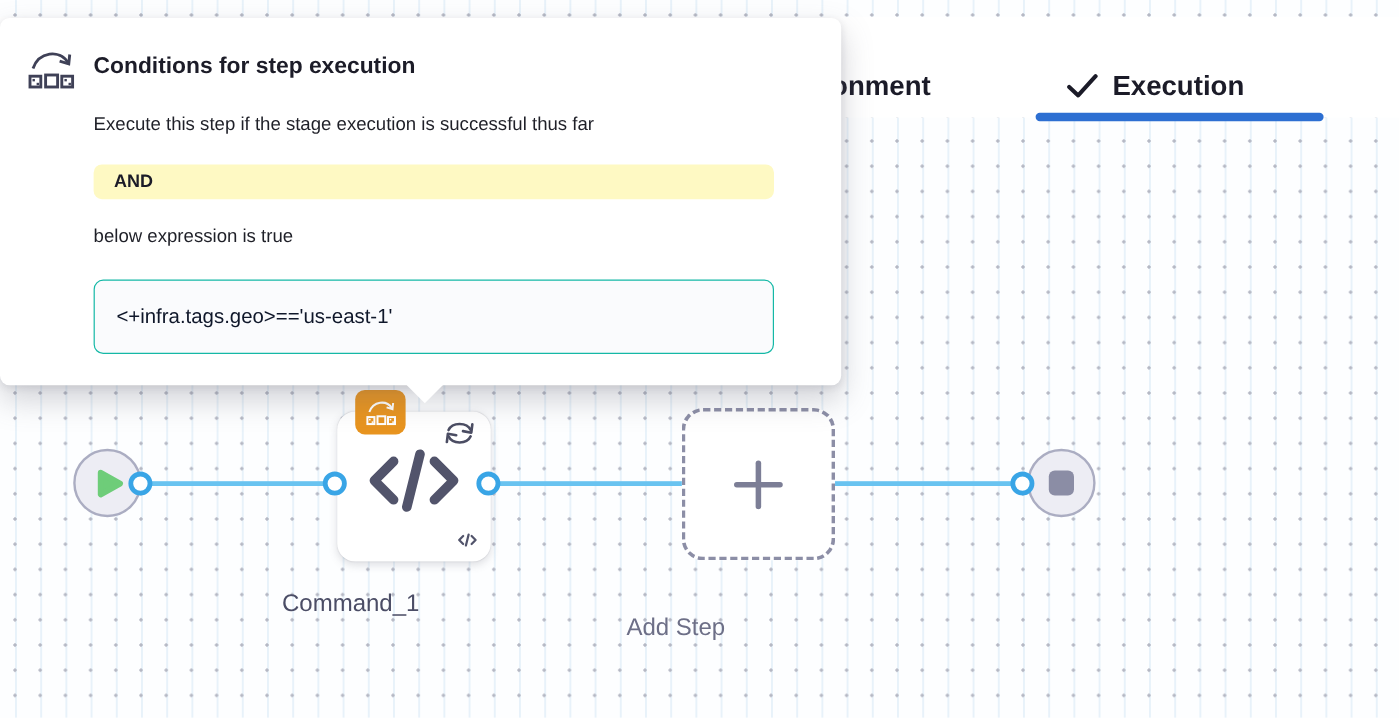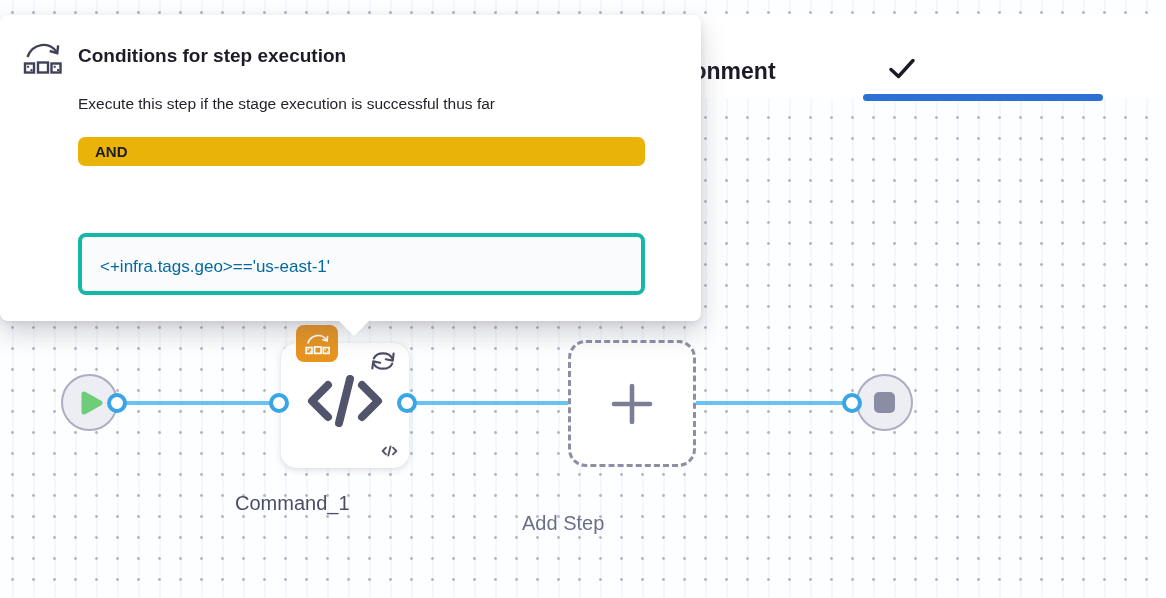--- a/index.html
+++ b/index.html
@@ -69,43 +69,44 @@
     background:#ffffff; border-radius:8px; z-index:10;
     box-shadow:0 12px 26px rgba(96,97,112,0.28), 0 2px 6px rgba(40,41,61,0.10); }
   .popover-caret { position:absolute; left:338px; top:320px; width:0; height:0; z-index:10;
     border-left:16px solid transparent; border-right:16px solid transparent;
     border-top:16px solid #ffffff; }
   .po-icon { position:absolute; left:22px; top:26px; }
   .po-title { position:absolute; left:78px; top:30px; font-size:19px; font-weight:700;
     color:#1c1c28; }
   .po-sub { position:absolute; left:78px; top:80px; font-size:15.5px; color:#1f2028; }
   .po-chip { position:absolute; left:78px; top:122px; width:567px; height:29px;
-    background:#eab308; border-radius:7px; font-size:15px; font-weight:700;
+    background:#fef9c3; border-radius:7px; font-size:15px; font-weight:700;
     color:#1c1c28; line-height:29px; padding-left:17px; }
   .po-expr-label { position:absolute; left:78px; top:174px; font-size:15.5px; color:#1f2028; }
   .po-input { position:absolute; left:78px; top:218px; width:567px; height:62px;
-    background:#fafbfd; border:4px solid #14b8a6; border-radius:8px;
-    font-size:17px; color:#0369a1; line-height:60px; padding-left:18px;
+    background:#fafbfd; border:1px solid #14b8a6; border-radius:8px;
+    font-size:17px; color:#0f172a; line-height:60px; padding-left:18px;
     white-space:nowrap; overflow:hidden; cursor:text; }
 </style>
 </head>
 <body>
 
 <div class="canvas">
 
   <div class="header-band">
     <div class="tab tab-environment">
       <span>Environment</span>
     </div>
     <div class="tab tab-execution">
       <span style="display:inline-flex;">
         <svg width="26" height="21" viewBox="0 0 26 21">
           <polyline points="2,11.5 9.5,18.5 24,2.5" fill="none" stroke="#1b1b28" stroke-width="3.4" stroke-linecap="round" stroke-linejoin="round"></polyline>
         </svg>
       </span>
+      <span>Execution</span>
     </div>
     <div class="tab-underline"></div>
   </div>
 
   <div class="edge edge1"></div>
   <div class="edge edge2"></div>
   <div class="edge edge3"></div>
 
   <div class="round-node start-node">
     <span style="display:inline-flex; margin-left:4px;">
@@ -200,17 +201,18 @@
           <rect x="4.6" y="24.8" width="2" height="2"></rect>
           <rect x="8" y="28" width="2" height="2"></rect>
           <rect x="31.2" y="24.8" width="2" height="2"></rect>
           <rect x="34.6" y="28" width="2" height="2"></rect>
         </g>
       </svg>
     </span>
     <div class="po-title">Conditions for step execution</div>
     <div class="po-sub">Execute this step if the stage execution is successful thus far</div>
     <div class="po-chip">AND</div>
+    <div class="po-expr-label">below expression is true</div>
     <div class="po-input">&lt;+infra.tags.geo&gt;=='us-east-1'</div>
   </div>
   <div class="popover-caret"></div>
 
 </div>
 
 </body></html>

